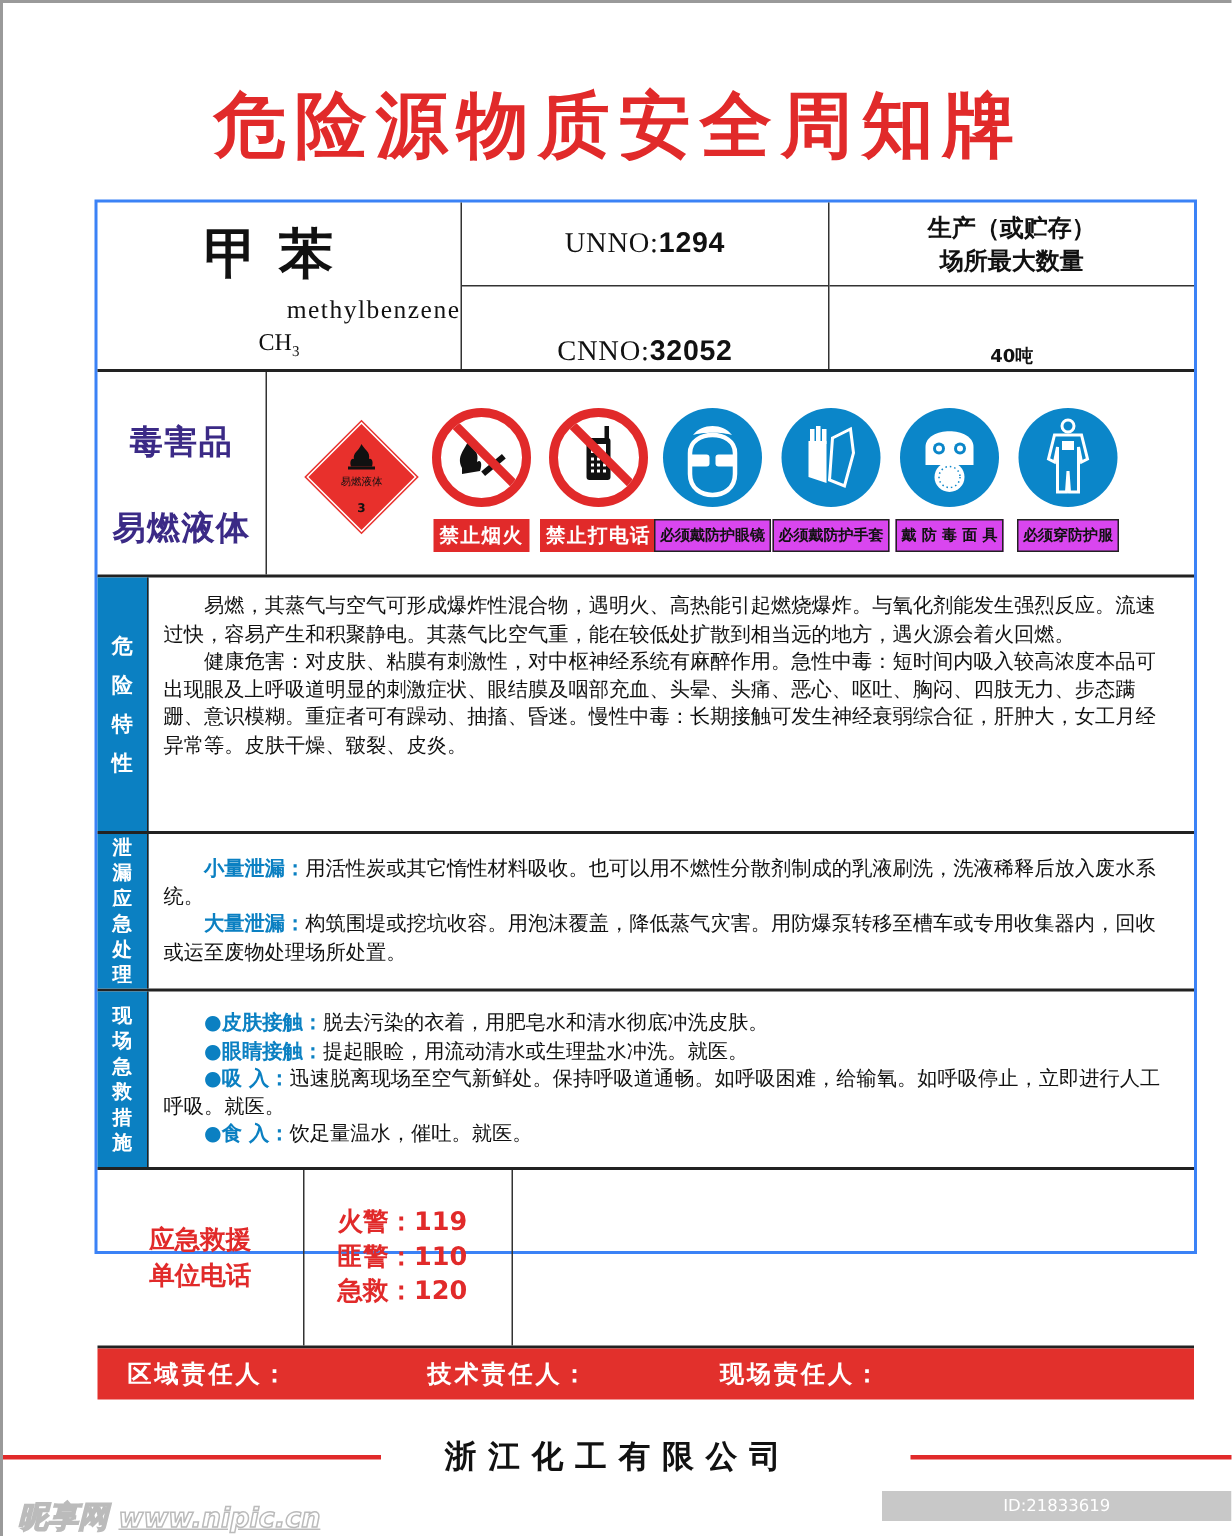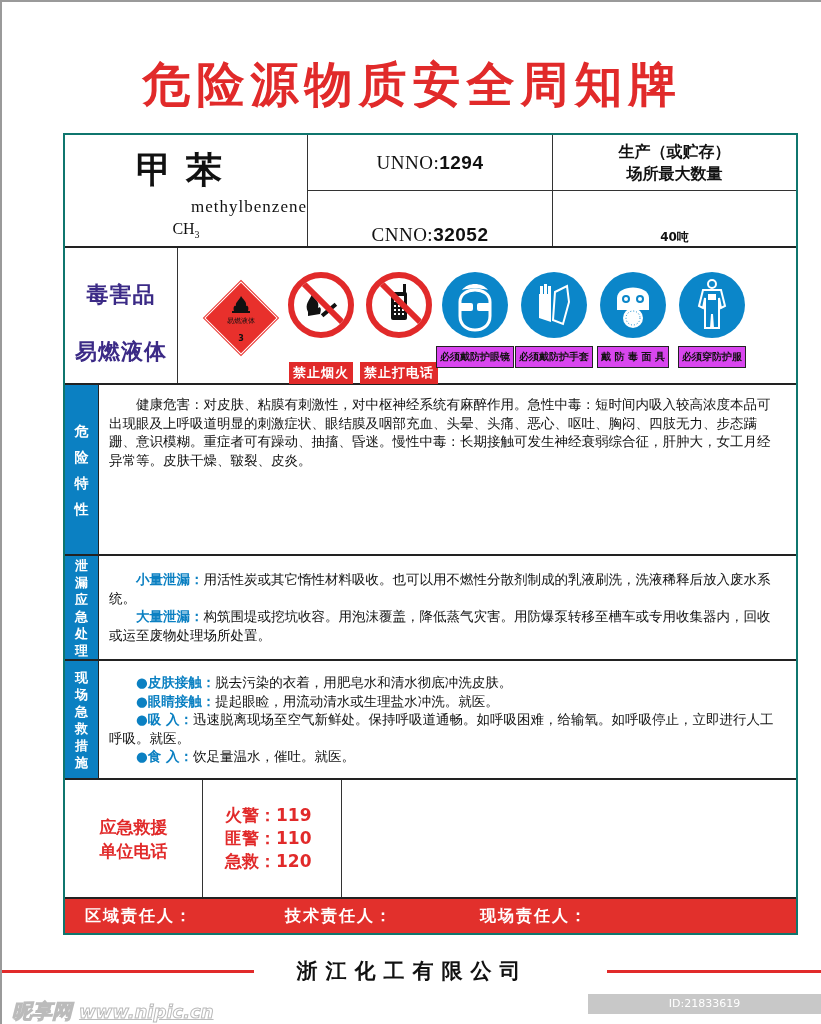--- a/index.html
+++ b/index.html
@@ -10,22 +10,22 @@
     color: #111;
     border-left: 2px solid #9a9a9a;
     border-top: 2px solid #9a9a9a;
   }
   .title {
     position: absolute; left: 0; width: 821px; top: 52px;
     text-align: center; font-size: 48px; font-weight: bold;
     color: #e12a2a; letter-spacing: 6px; line-height: 60px;
   }
   .sheet {
-    position: absolute; left: 61px; top: 131px; width: 735px; height: 802px;
-    border: 2px solid #0f766e;
+    position: absolute; left: 61px; top: 131px; width: 735px; height: 703px;
+    border: 2px solid #3b82f6;
   }
   
   .hdr { position: absolute; left: 0; top: 0; width: 731px; height: 113px; border-bottom: 2px solid #222; }
   .hdr .c1 { position: absolute; left: 0; top: 0; width: 243px; height: 111px; border-right: 1px solid #333; text-align: center; }
   .hdr .c2 { position: absolute; left: 243px; top: 0; width: 245px; height: 111px; border-right: 1px solid #333; }
   .hdr .c3 { position: absolute; left: 488px; top: 0; width: 243px; height: 111px; }
   .hdr .cell-top { position: absolute; left: 0; top: 0; width: 100%; height: 56px; border-bottom: 1px solid #333; display: flex; align-items: center; justify-content: center; }
   .hdr .cell-bot { position: absolute; left: 0; top: 56px; width: 100%; height: 55px; display: flex; align-items: flex-end; justify-content: center; }
   .cn-name { font-family: "DejaVu Serif", "Liberation Serif", serif; font-size: 36px; letter-spacing: 14px; margin-top: 12px; line-height: 44px; font-weight: bold; }
   .en-name { font-family: Liberation Serif, serif; font-size: 17px; letter-spacing: 1px; margin-top: 6px; text-align: right; }
@@ -47,21 +47,21 @@
     transform: rotate(45deg); outline: 1px solid #fff; box-shadow: 0 0 0 2px #e8302c;
   }
   .diamond-txt { position: absolute; left: 0; width: 72px; top: 34px; text-align: center; font-size: 7px; color: #111; }
   .diamond-num { position: absolute; left: 0; width: 72px; top: 52px; text-align: center; font-size: 8px; font-weight: bold; color: #111; }
   .diamond-flame { position: absolute; left: 26px; top: 14px; width: 20px; height: 18px; }
   .sign { position: absolute; top: 24px; width: 78px; text-align: center; }
   .sign .circ { width: 66px; height: 66px; margin: 0 auto; border-radius: 50%; }
   .prohibit { background: #fff; border: 6px solid #e12a2a; position: relative; overflow: hidden; }
   .prohibit .bar { position: absolute; left: -4px; top: 24px; width: 70px; height: 6px; background: #e12a2a; transform: rotate(45deg); }
   .mandatory { background: #0b86c9; position: relative; }
-  .sign .lbl-red { display: inline-block; margin-top: 24px; background: #e12a2a; color: #fff; font-size: 13px; font-weight: bold; padding: 2px 4px; letter-spacing: 1px; }
+  .sign .lbl-red { display: inline-block; margin-top: 8px; background: #e12a2a; color: #fff; font-size: 13px; font-weight: bold; padding: 2px 4px; letter-spacing: 1px; }
   .sign .lbl-box { display: inline-block; margin-top: 8px; border: 1px solid #222; background: #d946ef; color: #111; font-size: 10px; font-weight: bold; padding: 3px 3px; white-space: nowrap; }
 
   
   .sec { position: absolute; left: 0; width: 731px; border-bottom: 2px solid #222; }
   .sec .side { position: absolute; left: 0; top: 0; width: 34px; height: 100%; background: #0b80c2; border-right: 1px solid #222; color: #fff; font-weight: bold; display: flex; flex-direction: column; align-items: center; justify-content: center; }
   .sec .body { position: absolute; left: 44px; top: 10px; right: 16px; font-size: 13.5px; line-height: 18.5px; color: #111; }
   .sec .body p { text-indent: 2em; }
   .hl { color: #0b80c2; font-weight: bold; }
   .s1 { top: 250px; height: 171px; }
   .s1 .side span { font-size: 14px; line-height: 26px; }
@@ -223,20 +223,21 @@
   </div>
 
   <div class="sec s1">
     <div class="side">
       <span>危</span>
       <span>险</span>
       <span>特</span>
       <span>性</span>
     </div>
     <div class="body">
+      <p>易燃，其蒸气与空气可形成爆炸性混合物，遇明火、高热能引起燃烧爆炸。与氧化剂能发生强烈反应。流速过快，容易产生和积聚静电。其蒸气比空气重，能在较低处扩散到相当远的地方，遇火源会着火回燃。</p>
       <p>健康危害：对皮肤、粘膜有刺激性，对中枢神经系统有麻醉作用。急性中毒：短时间内吸入较高浓度本品可出现眼及上呼吸道明显的刺激症状、眼结膜及咽部充血、头晕、头痛、恶心、呕吐、胸闷、四肢无力、步态蹒跚、意识模糊。重症者可有躁动、抽搐、昏迷。慢性中毒：长期接触可发生神经衰弱综合征，肝肿大，女工月经异常等。皮肤干燥、皲裂、皮炎。</p>
     </div>
   </div>
 
   <div class="sec s2">
     <div class="side">
       <span>泄</span>
       <span>漏</span>
       <span>应</span>
       <span>急</span>

